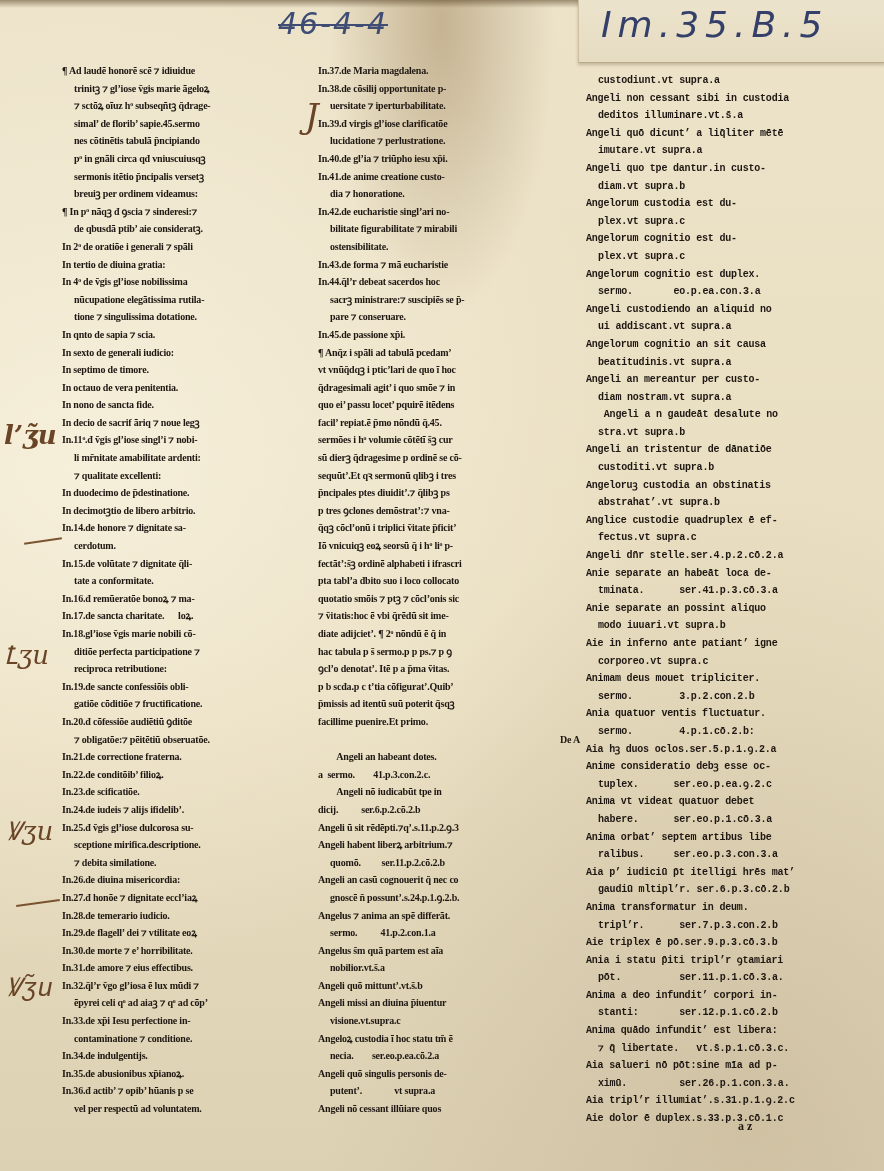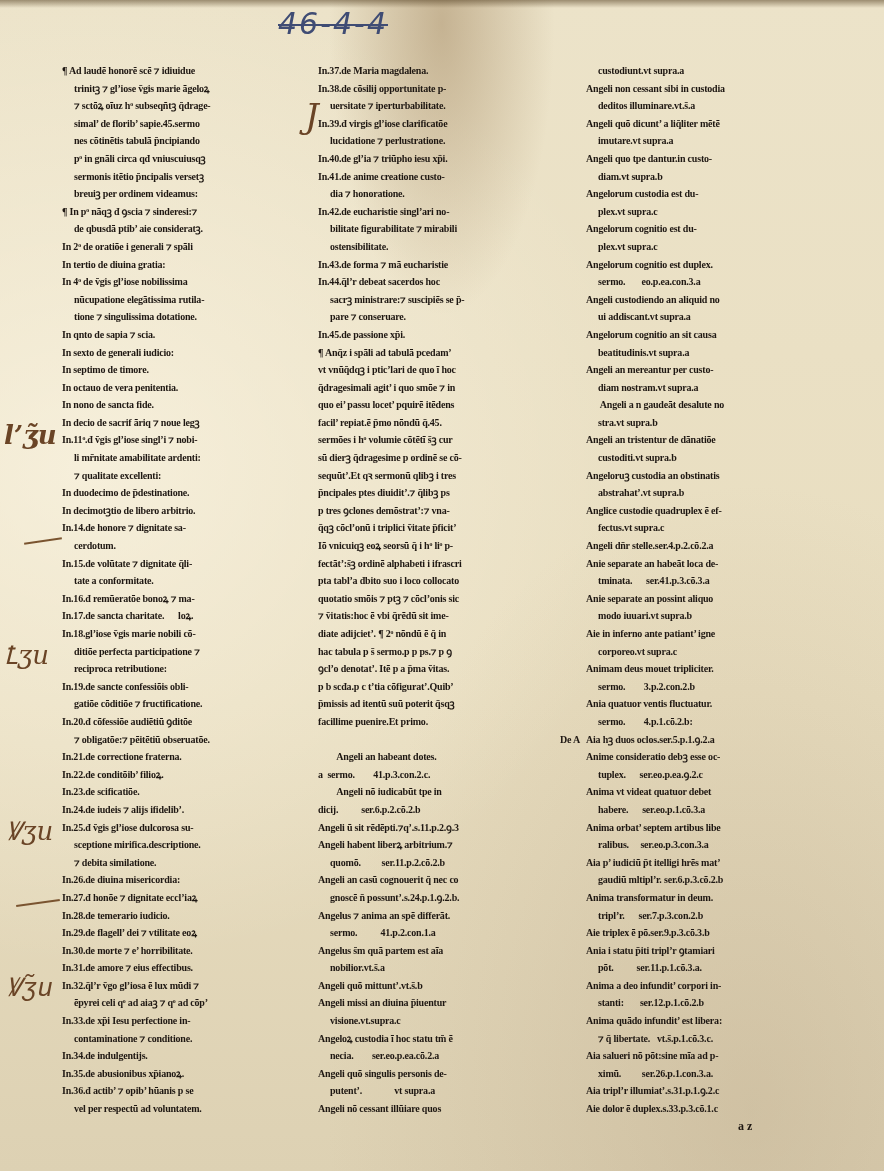--- a/index.html
+++ b/index.html
@@ -41,21 +41,21 @@
     letter-spacing: 6px; font-style: italic;
   }
   .col {
     position: absolute; top: 62px;
     font-family: "Liberation Serif", serif; font-weight: bold;
     font-size: 10px; line-height: 17.6px; color: #1e1712;
     white-space: pre; letter-spacing: -0.2px;
   }
   .col-left { left: 62px; width: 260px; }
   .col-mid { left: 318px; width: 262px; }
-  .col-right { left: 586px; width: 250px; top: 62px; }
+  .col-right { left: 586px; width: 250px; top: 72px; font-family: Liberation Mono, monospace; }
   .col .ln { display: block; height: 17.6px; overflow: visible; }
   .col .ln.indent { padding-left: 12px; }
   .col .ln.center { text-align: right; }
   .marg {
     position: absolute; font-family: "DejaVu Serif", serif; font-style: italic;
     color: #6a4426; font-size: 26px;
   }
   .marg-line { position: absolute; height: 2px; background: #7a5430; transform: rotate(-8deg); }
   .footer-note {
     position: absolute; left: 72px; top: 1126px;
@@ -71,20 +71,23 @@
 <body>
 
 <div class="page">
   <div class="top-shadow"></div>
 
   <div class="shelfmark-old">
     <span>46-4-4</span>
     <div class="strike"></div>
   </div>
 
+  <div class="label-slip">
+    <span>Im.35.B.5</span>
+  </div>
 
   <div class="col col-left" id="col-left"><span class="ln">¶ Ad laudẽ honorẽ scẽ ⁊ idiuidue</span><span class="ln indent">trinitꝫ ⁊ gl’iose v̄gis marie āgeloꝝ</span><span class="ln indent">⁊ sctōꝝ oīuz hᵒ subseqñtꝫ q̄drage-</span><span class="ln indent">simal’ de florib’ sapie.45.sermo</span><span class="ln indent">nes cōtinētis tabulā p̄ncipiando</span><span class="ln indent">pᵒ in gnāli circa qđ vniuscuiusqꝫ</span><span class="ln indent">sermonis itētio p̄ncipalis versetꝫ</span><span class="ln indent">breuiꝫ per ordinem videamus:</span><span class="ln">¶ In pᵒ nāqꝫ đ ꝯscia ⁊ sinderesi:⁊</span><span class="ln indent">de qbusdā ptib’ aie consideratꝫ.</span><span class="ln">In 2ᵒ de oratiōe i generali ⁊ spāli</span><span class="ln">In tertio de diuina gratia:</span><span class="ln">In 4ᵒ de v̄gis gl’iose nobilissima</span><span class="ln indent">nūcupatione elegātissima rutila-</span><span class="ln indent">tione ⁊ singulissima dotatione.</span><span class="ln">In qnto de sapia ⁊ scia.</span><span class="ln">In sexto de generali iudicio:</span><span class="ln">In septimo de timore.</span><span class="ln">In octauo de vera penitentia.</span><span class="ln">In nono de sancta fide.</span><span class="ln">In decio de sacrif āriq ⁊ noue legꝫ</span><span class="ln">In.11ᵒ.đ v̄gis gl’iose singl’i ⁊ nobi-</span><span class="ln indent">li mr̄nitate amabilitate ardenti:</span><span class="ln indent">⁊ qualitate excellenti:</span><span class="ln">In duodecimo de p̄destinatione.</span><span class="ln">In decimotꝫtio de libero arbitrio.</span><span class="ln">In.14.de honore ⁊ dignitate sa-</span><span class="ln indent">cerdotum.</span><span class="ln">In.15.de volūtate ⁊ dignitate q̄li-</span><span class="ln indent">tate a conformitate.</span><span class="ln">In.16.đ remūeratōe bonoꝝ ⁊ ma-</span><span class="ln">In.17.de sancta charitate.      loꝝ.</span><span class="ln">In.18.gl’iose v̄gis marie nobili cō-</span><span class="ln indent">ditiōe perfecta participatione ⁊</span><span class="ln indent">reciproca retributione:</span><span class="ln">In.19.de sancte confessiōis obli-</span><span class="ln indent">gatiōe cōditiōe ⁊ fructificatione.</span><span class="ln">In.20.đ cōfessiōe audiētiū ꝯditōe</span><span class="ln indent">⁊ obligatōe:⁊ pēitētiū obseruatōe.</span><span class="ln">In.21.de correctione fraterna.</span><span class="ln">In.22.de conditōib’ filioꝝ.</span><span class="ln">In.23.de scificatiōe.</span><span class="ln">In.24.de iudeis ⁊ alijs ifidelib’.</span><span class="ln">In.25.đ v̄gis gl’iose dulcorosa su-</span><span class="ln indent">sceptione mirifica.descriptione.</span><span class="ln indent">⁊ debita similatione.</span><span class="ln">In.26.de diuina misericordia:</span><span class="ln">In.27.đ honōe ⁊ dignitate eccl’iaꝝ</span><span class="ln">In.28.de temerario iudicio.</span><span class="ln">In.29.de flagell’ dei ⁊ vtilitate eoꝝ</span><span class="ln">In.30.de morte ⁊ e’ horribilitate.</span><span class="ln">In.31.de amore ⁊ eius effectibus.</span><span class="ln">In.32.q̄l’r v̄go gl’iosa ē lux mūdi ⁊</span><span class="ln indent">ēpyrei celi qᵒ ad aiaꝫ ⁊ qᵒ ad cōp’</span><span class="ln">In.33.de xp̄i Iesu perfectione in-</span><span class="ln indent">contaminatione ⁊ conditione.</span><span class="ln">In.34.de indulgentijs.</span><span class="ln">In.35.de abusionibus xp̄ianoꝝ.</span><span class="ln">In.36.đ actib’ ⁊ opib’ hūanis p se</span><span class="ln indent">vel per respectū ad voluntatem.</span></div>
   <div class="col col-mid" id="col-mid"><span class="ln">In.37.de Maria magdalena.</span><span class="ln">In.38.de cōsilij opportunitate p-</span><span class="ln indent">uersitate ⁊ iperturbabilitate.</span><span class="ln">In.39.đ virgis gl’iose clarificatōe</span><span class="ln indent">lucidatione ⁊ perlustratione.</span><span class="ln">In.40.de gl’ia ⁊ triūpho iesu xp̄i.</span><span class="ln">In.41.de anime creatione custo-</span><span class="ln indent">dia ⁊ honoratione.</span><span class="ln">In.42.de eucharistie singl’ari no-</span><span class="ln indent">bilitate figurabilitate ⁊ mirabili</span><span class="ln indent">ostensibilitate.</span><span class="ln">In.43.de forma ⁊ mā eucharistie</span><span class="ln">In.44.q̄l’r debeat sacerdos hoc</span><span class="ln indent">sacrꝫ ministrare:⁊ suscipiēs se p̄-</span><span class="ln indent">pare ⁊ conseruare.</span><span class="ln">In.45.de passione xp̄i.</span><span class="ln">¶ Anq̄z i spāli ad tabulā pcedam’</span><span class="ln">vt vnūq̄dqꝫ i ptic’lari de quo ī hoc</span><span class="ln">q̄dragesimali agit’ i quo smōe ⁊ in</span><span class="ln">quo ei’ passu locet’ pquirē itēdens</span><span class="ln">facil’ repiat.ē p̄mo nōndū q̄.45.</span><span class="ln">sermōes i hᵒ volumie cōtētī s̄ꝫ cur</span><span class="ln">sū dierꝫ q̄dragesime p ordinē se cō-</span><span class="ln">sequūt’.Et qꝛ sermonū qlibꝫ i tres</span><span class="ln">p̄ncipales ptes diuidit’.⁊ q̄libꝫ ps</span><span class="ln">p tres ꝯclones demōstrat’:⁊ vna-</span><span class="ln">q̄qꝫ cōcl’onū i triplici v̄itate p̄ficit’</span><span class="ln">Iō vnicuiqꝫ eoꝝ seorsū q̄ i hᵒ liᵒ p-</span><span class="ln">fectāt’:s̄ꝫ ordinē alphabeti i ifrascri</span><span class="ln">pta tabl’a đbito suo i loco collocato</span><span class="ln">quotatio smōis ⁊ ptꝫ ⁊ cōcl’onis sic</span><span class="ln">⁊ v̄itatis:hoc ē vbi q̄rēdū sit ime-</span><span class="ln">diate adijciet’. ¶ 2ᵒ nōndū ē q̄ in</span><span class="ln">hac tabula p s̄ sermo.p p ps.⁊ p ꝯ</span><span class="ln">ꝯcl’o denotat’. Itē p a p̄ma v̄itas.</span><span class="ln">p b scđa.p c t’tia cōfigurat’.Quib’</span><span class="ln">p̄missis ad itentū suū poterit q̄sqꝫ</span><span class="ln">facillime puenire.Et primo.</span><span class="ln center">De A</span><span class="ln indent">   Angeli an habeant dotes.</span><span class="ln">a  sermo.        41.p.3.con.2.c.</span><span class="ln indent">   Angeli nō iudicabūt tpe in</span><span class="ln">dicij.          ser.6.p.2.cō.2.b</span><span class="ln">Angeli ū sit rēdēpti.⁊q’.s.11.p.2.ꝯ.3</span><span class="ln">Angeli habent liberꝝ arbitrium.⁊</span><span class="ln indent">quomō.         ser.11.p.2.cō.2.b</span><span class="ln">Angeli an casū cognouerit q̄ nec co</span><span class="ln indent">gnoscē n̄ possunt’.s.24.p.1.ꝯ.2.b.</span><span class="ln">Angelus ⁊ anima an spē differāt.</span><span class="ln indent">sermo.          41.p.2.con.1.a</span><span class="ln">Angelus s̄m quā partem est aīa</span><span class="ln indent">nobilior.vt.s̄.a</span><span class="ln">Angeli quō mittunt’.vt.s̄.b</span><span class="ln">Angeli missi an diuina p̄iuentur</span><span class="ln indent">visione.vt.supra.c</span><span class="ln">Angeloꝝ custodia ī hoc statu tm̄ ē</span><span class="ln indent">necia.        ser.eo.p.ea.cō.2.a</span><span class="ln">Angeli quō singulis personis de-</span><span class="ln indent">putent’.              vt supra.a</span><span class="ln">Angeli nō cessant illūiare quos</span></div>
   <div class="col col-right" id="col-right"><span class="ln indent">custodiunt.vt supra.a</span><span class="ln">Angeli non cessant sibi in custodia</span><span class="ln indent">deditos illuminare.vt.s̄.a</span><span class="ln">Angeli quō dicunt’ a liq̄liter mētē</span><span class="ln indent">imutare.vt supra.a</span><span class="ln">Angeli quo tpe dantur.in custo-</span><span class="ln indent">diam.vt supra.b</span><span class="ln">Angelorum custodia est du-</span><span class="ln indent">plex.vt supra.c</span><span class="ln">Angelorum cognitio est du-</span><span class="ln indent">plex.vt supra.c</span><span class="ln">Angelorum cognitio est duplex.</span><span class="ln indent">sermo.       eo.p.ea.con.3.a</span><span class="ln">Angeli custodiendo an aliquid no</span><span class="ln indent">ui addiscant.vt supra.a</span><span class="ln">Angelorum cognitio an sit causa</span><span class="ln indent">beatitudinis.vt supra.a</span><span class="ln">Angeli an mereantur per custo-</span><span class="ln indent">diam nostram.vt supra.a</span><span class="ln indent"> Angeli a n gaudeāt desalute no</span><span class="ln indent">stra.vt supra.b</span><span class="ln">Angeli an tristentur de dānatiōe</span><span class="ln indent">custoditi.vt supra.b</span><span class="ln">Angeloruꝫ custodia an obstinatis</span><span class="ln indent">abstrahat’.vt supra.b</span><span class="ln">Anglice custodie quadruplex ē ef-</span><span class="ln indent">fectus.vt supra.c</span><span class="ln">Angeli dn̄r stelle.ser.4.p.2.cō.2.a</span><span class="ln">Anie separate an habeāt loca de-</span><span class="ln indent">tminata.      ser.41.p.3.cō.3.a</span><span class="ln">Anie separate an possint aliquo</span><span class="ln indent">modo iuuari.vt supra.b</span><span class="ln">Aie in inferno ante patiant’ igne</span><span class="ln indent">corporeo.vt supra.c</span><span class="ln">Animam deus mouet tripliciter.</span><span class="ln indent">sermo.        3.p.2.con.2.b</span><span class="ln">Ania quatuor ventis fluctuatur.</span><span class="ln indent">sermo.        4.p.1.cō.2.b:</span><span class="ln">Aia hꝫ duos oclos.ser.5.p.1.ꝯ.2.a</span><span class="ln">Anime consideratio debꝫ esse oc-</span><span class="ln indent">tuplex.      ser.eo.p.ea.ꝯ.2.c</span><span class="ln">Anima vt videat quatuor debet</span><span class="ln indent">habere.      ser.eo.p.1.cō.3.a</span><span class="ln">Anima orbat’ septem artibus libe</span><span class="ln indent">ralibus.     ser.eo.p.3.con.3.a</span><span class="ln">Aia p’ iudiciū p̄t itelligi hrēs mat’</span><span class="ln indent">gaudiū mltipl’r. ser.6.p.3.cō.2.b</span><span class="ln">Anima transformatur in deum.</span><span class="ln indent">tripl’r.      ser.7.p.3.con.2.b</span><span class="ln">Aie triplex ē pō.ser.9.p.3.cō.3.b</span><span class="ln">Ania i statu p̄iti tripl’r ꝯtamiari</span><span class="ln indent">pōt.          ser.11.p.1.cō.3.a.</span><span class="ln">Anima a deo infundit’ corpori in-</span><span class="ln indent">stanti:       ser.12.p.1.cō.2.b</span><span class="ln">Anima quādo infundit’ est libera:</span><span class="ln indent">⁊ q̄ libertate.   vt.s̄.p.1.cō.3.c.</span><span class="ln">Aia salueri nō pōt:sine mīa ad p-</span><span class="ln indent">ximū.         ser.26.p.1.con.3.a.</span><span class="ln">Aia tripl’r illumiat’.s.31.p.1.ꝯ.2.c</span><span class="ln">Aie dolor ē duplex.s.33.p.3.cō.1.c</span></div>
 
   <div class="marg" style="left:305px; top:96px; font-size:34px;">J</div>
 
   <div class="marg" style="left:4px; top:420px;font-weight:bold;">l’ʒ̃u</div>
   <div class="marg-line" style="left:24px; top:540px; width:38px;"></div>
   <div class="marg" style="left:4px; top:620px;margin-top:16px;">Ꝉʒu</div>

